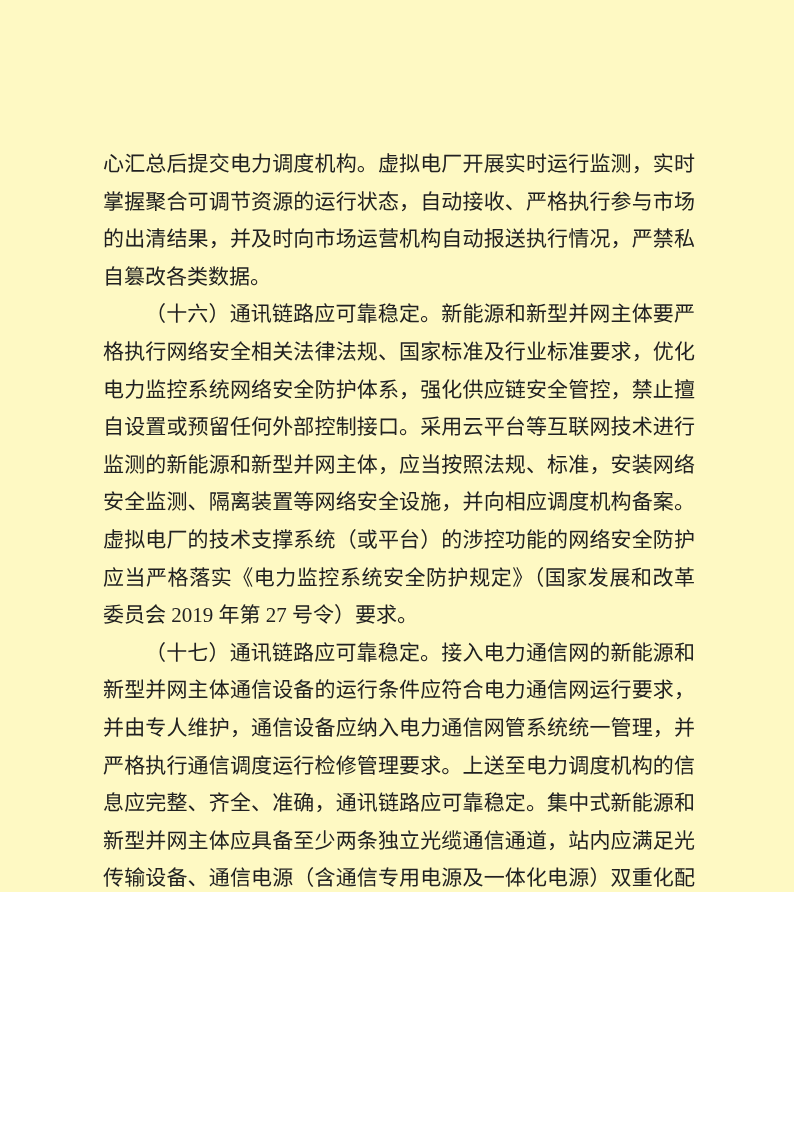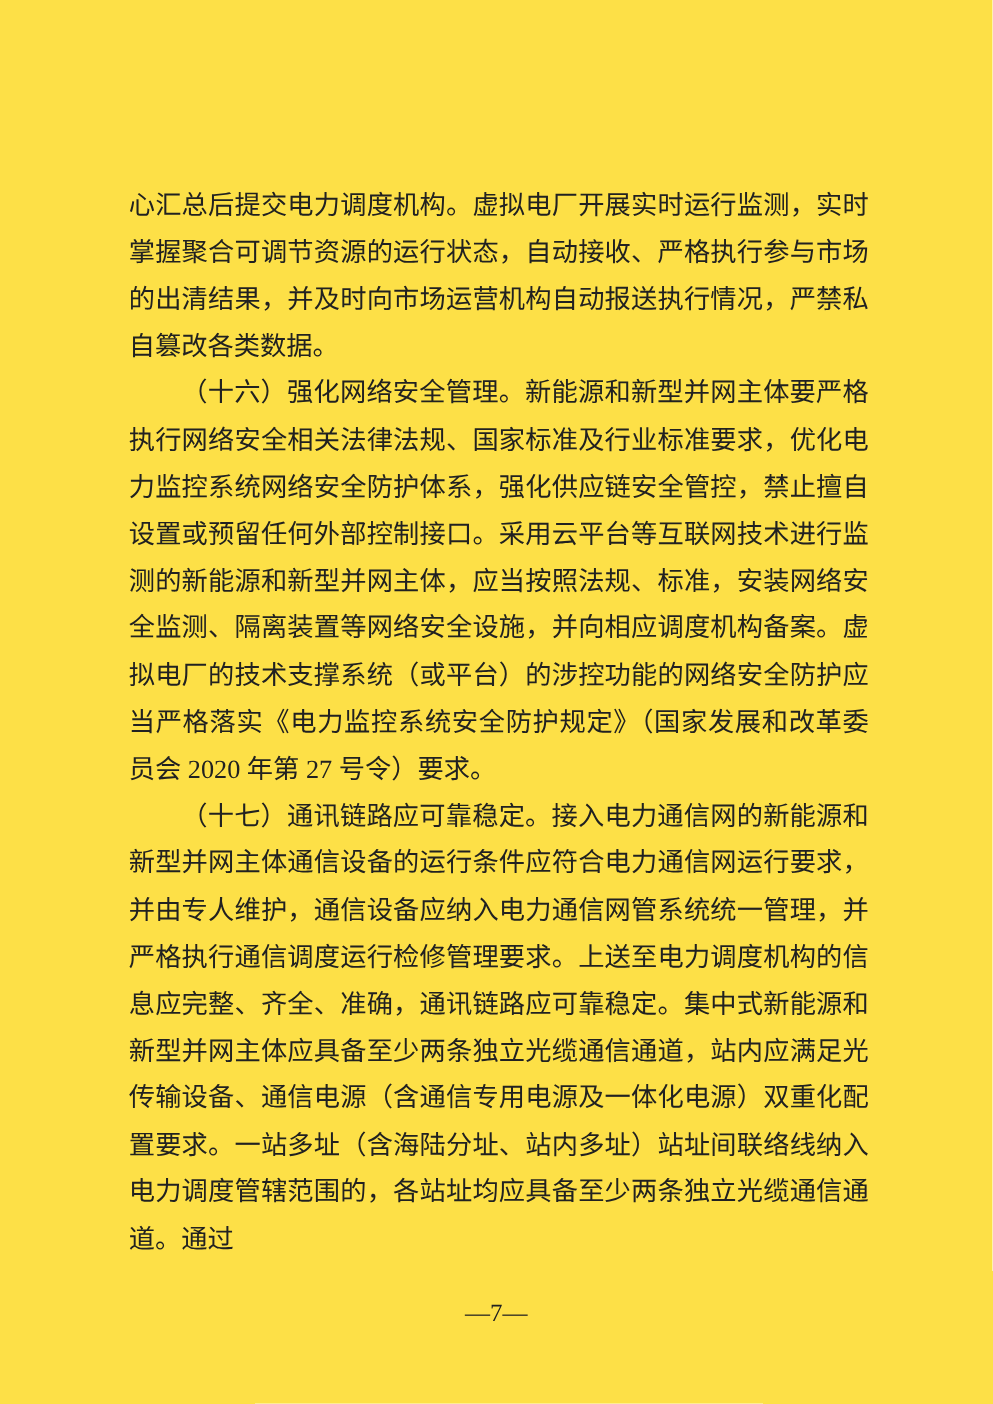--- a/index.html
+++ b/index.html
@@ -4,22 +4,22 @@
 <style>
   * { box-sizing: border-box; }
   html, body {
     margin: 0;
     padding: 0;
     background: #ffffff;
   }
   .page {
     position: relative;
     width: 794px;
-    height: 1123px;
-    background: #fde047;
+    height: 892px;
+    background: #fef9c3;
     overflow: hidden;
     font-family: "Liberation Serif", "DejaVu Serif", serif;
     color: #212121;
   }
   .doc-body {
     position: absolute;
     left: 103px;
     top: 146px;
     width: 592px;
     font-size: 21px;
@@ -52,21 +52,21 @@
 </style>
 </head>
 <body>
 
 <div class="page">
 
   <div class="doc-body">
 
     <p><span>心汇总后提交电力调度机构。虚拟电厂开展实时运行监测，实时掌握聚合可调节资源的运行状态，自动接收、严格执行参与市场的出清结果，并及时向市场运营机构自动报送执行情况，严禁私自篡改各类数据。</span></p>
 
-    <p class="indent"><span class="para-title">（十六）强化网络安全管理。</span><span>新能源和新型并网主体要严格执行网络安全相关法律法规、国家标准及行业标准要求，优化电力监控系统网络安全防护体系，强化供应链安全管控，禁止擅自设置或预留任何外部控制接口。采用云平台等互联网技术进行监测的新能源和新型并网主体，应当按照法规、标准，安装网络安全监测、隔离装置等网络安全设施，并向相应调度机构备案。虚拟电厂的技术支撑系统（或平台）的涉控功能的网络安全防护应当严格落实《电力监控系统安全防护规定》（国家发展和改革委员会 2020 年第 27 号令）要求。</span></p>
+    <p class="indent"><span class="para-title">（十六）通讯链路应可靠稳定。</span><span>新能源和新型并网主体要严格执行网络安全相关法律法规、国家标准及行业标准要求，优化电力监控系统网络安全防护体系，强化供应链安全管控，禁止擅自设置或预留任何外部控制接口。采用云平台等互联网技术进行监测的新能源和新型并网主体，应当按照法规、标准，安装网络安全监测、隔离装置等网络安全设施，并向相应调度机构备案。虚拟电厂的技术支撑系统（或平台）的涉控功能的网络安全防护应当严格落实《电力监控系统安全防护规定》（国家发展和改革委员会 2019 年第 27 号令）要求。</span></p>
 
     <p class="indent"><span class="para-title">（十七）通讯链路应可靠稳定。</span><span>接入电力通信网的新能源和新型并网主体通信设备的运行条件应符合电力通信网运行要求，并由专人维护，通信设备应纳入电力通信网管系统统一管理，并严格执行通信调度运行检修管理要求。上送至电力调度机构的信息应完整、齐全、准确，通讯链路应可靠稳定。集中式新能源和新型并网主体应具备至少两条独立光缆通信通道，站内应满足光传输设备、通信电源（含通信专用电源及一体化电源）双重化配置要求。一站多址（含海陆分址、站内多址）站址间联络线纳入电力调度管辖范围的，各站址均应具备至少两条独立光缆通信通道。通过</span></p>
 
   </div>
 
   <div class="page-footer">
     <span>—7—</span>
   </div>
 
 </div>

